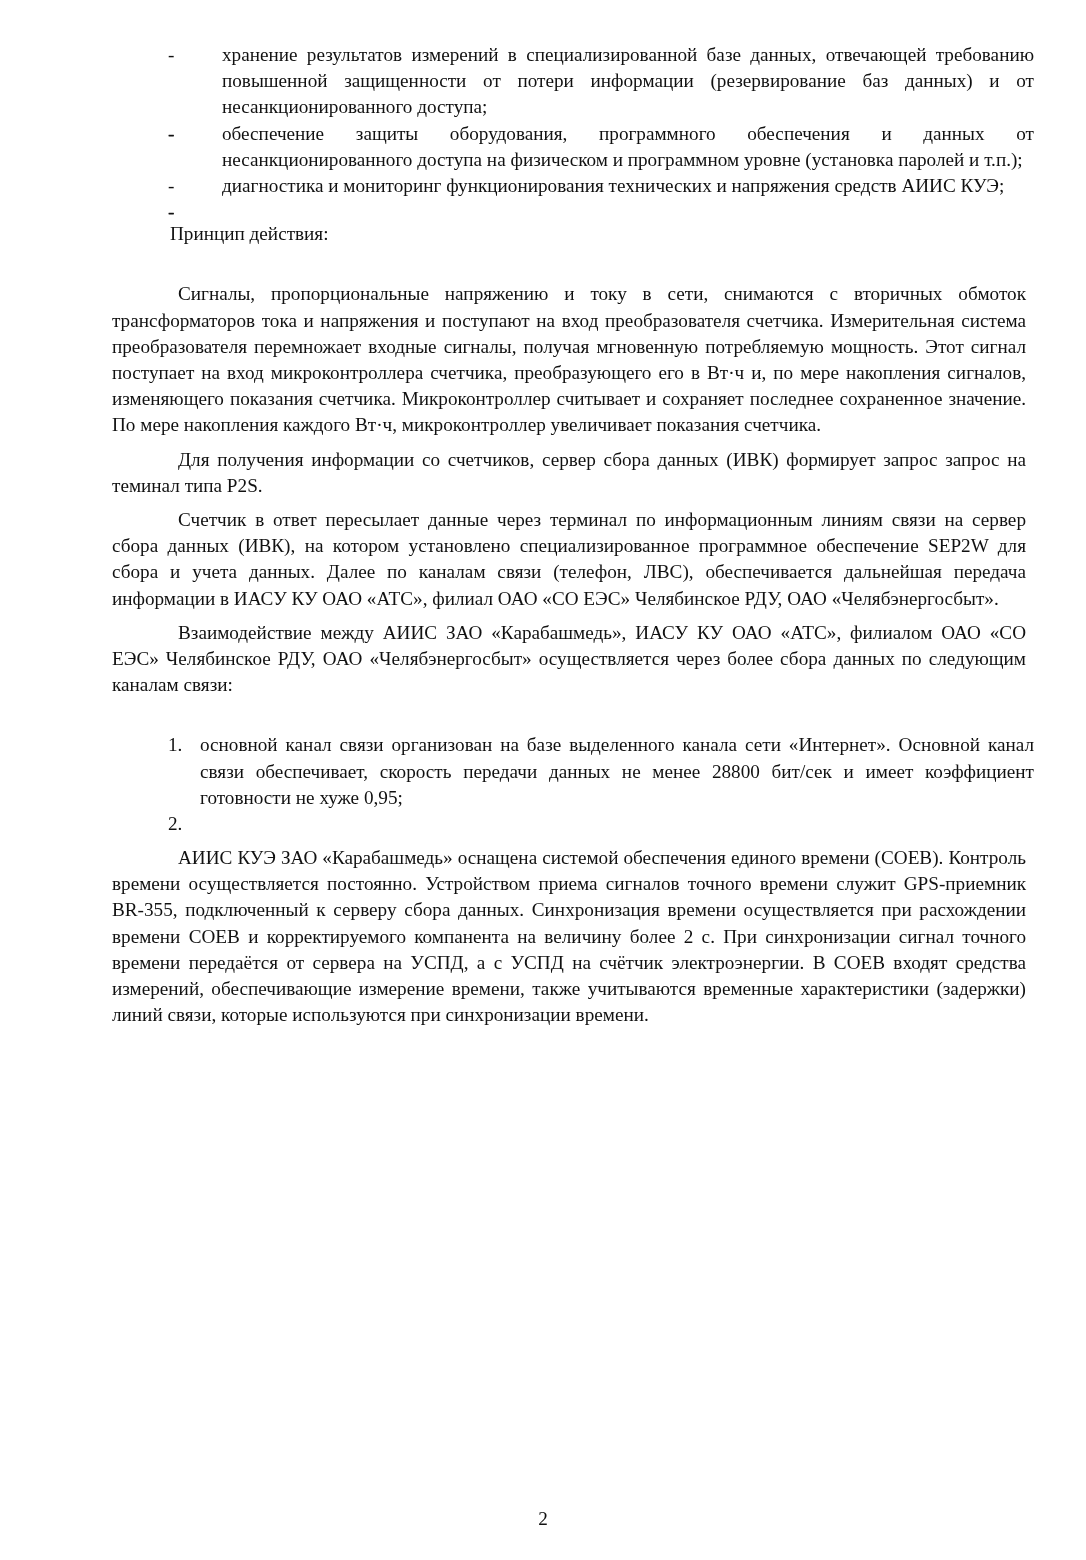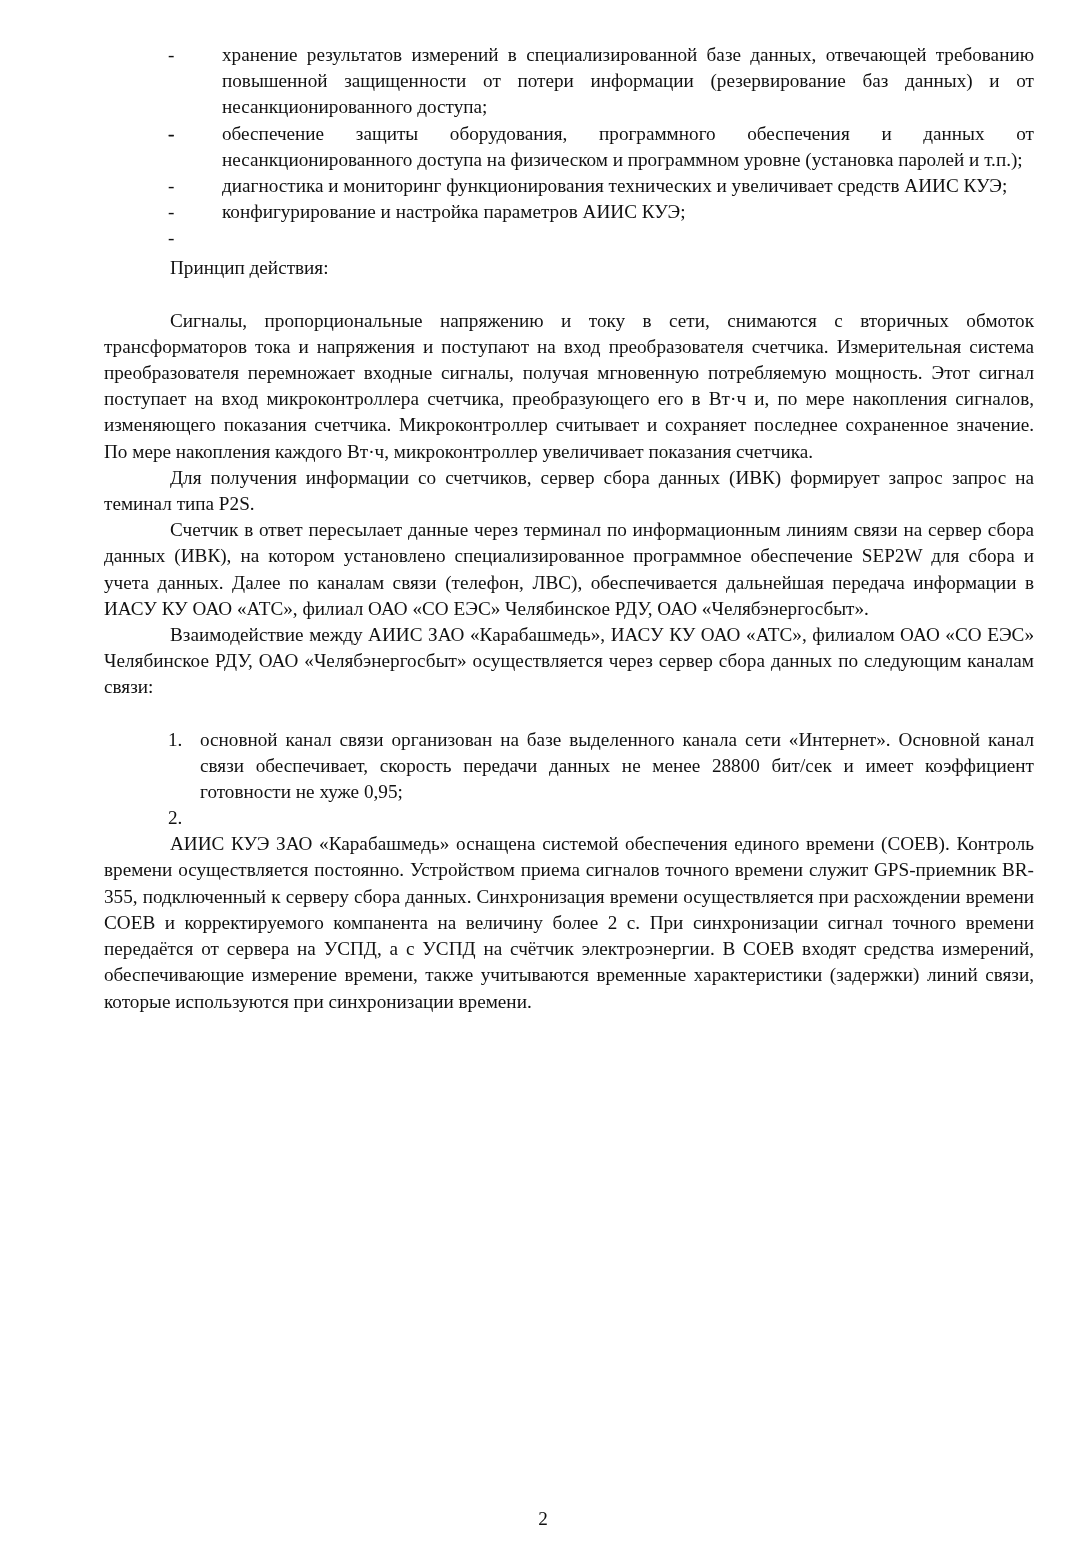--- a/index.html
+++ b/index.html
@@ -32,27 +32,27 @@
       position: relative;
       padding-left: 118px;
       text-align: justify;
     }
     .dash-list li .dash {
       position: absolute;
       left: 64px;
       top: 0;
     }
     .heading {
-      margin-top: 30px;
+      margin-top: 22px;
       padding-left: 66px;
     }
     .para {
       text-align: justify;
       text-indent: 66px;
-      margin: 0;
+      margin: 8px;
     }
     .gap { height: 26px; }
     .num-list {
       list-style: none;
       margin: 0;
       padding: 0;
     }
     .num-list li {
       position: relative;
       padding-left: 96px;
@@ -74,33 +74,33 @@
   </style>
 </head>
 <body>
 
 <div class="page">
 
   <ul class="dash-list">
     <li><span class="dash">-</span><span>хранение результатов измерений в специализированной базе данных, отвечающей требованию повышенной защищенности от потери информации (резервирование баз данных) и от несанкционированного доступа;</span></li>
     <li><span class="dash">-</span></li>
     <li><span class="dash">-</span><span>обеспечение защиты оборудования, программного обеспечения и данных от несанкционированного доступа на физическом и программном уровне (установка паролей и т.п.);</span></li>
-    <li><span class="dash">-</span><span>диагностика и мониторинг функционирования технических и увеличивает средств АИИС КУЭ;</span></li>
-    <li><span class="dash">-</span><span>конфигурирование и настройка параметров АИИС КУЭ;</span></li>
+    <li><span class="dash">-</span><span>диагностика и мониторинг функционирования технических и напряжения средств АИИС КУЭ;</span></li>
+    <li><span class="dash">-</span></li>
     <li><span class="dash">-</span></li>
   </ul>
 
   <div class="heading">Принцип действия:</div>
 
   <div class="gap"></div>
 
   <p class="para">Сигналы, пропорциональные напряжению и току в сети, снимаются с вторичных обмоток трансформаторов тока и напряжения и поступают на вход преобразователя счетчика. Измерительная система преобразователя перемножает входные сигналы, получая мгновенную потребляемую мощность. Этот сигнал поступает на вход микроконтроллера счетчика, преобразующего его в Вт·ч и, по мере накопления сигналов, изменяющего показания счетчика. Микроконтроллер считывает и сохраняет последнее сохраненное значение. По мере накопления каждого Вт·ч, микроконтроллер увеличивает показания счетчика.</p>
   <p class="para">Для получения информации со счетчиков, сервер сбора данных (ИВК) формирует запрос запрос на теминал типа P2S.</p>
   <p class="para">Счетчик в ответ пересылает данные через терминал по информационным линиям связи на сервер сбора данных (ИВК), на котором установлено специализированное программное обеспечение SEP2W для сбора и учета данных. Далее по каналам связи (телефон, ЛВС), обеспечивается дальнейшая передача информации в ИАСУ КУ ОАО «АТС», филиал ОАО «СО ЕЭС» Челябинское РДУ, ОАО «Челябэнергосбыт».</p>
-  <p class="para">Взаимодействие между АИИС ЗАО «Карабашмедь», ИАСУ КУ ОАО «АТС», филиалом ОАО «СО ЕЭС» Челябинское РДУ, ОАО «Челябэнергосбыт» осуществляется через сервер сбора данных по следующим каналам связи:</p>
+  <p class="para">Взаимодействие между АИИС ЗАО «Карабашмедь», ИАСУ КУ ОАО «АТС», филиалом ОАО «СО ЕЭС» Челябинское РДУ, ОАО «Челябэнергосбыт» осуществляется через более сбора данных по следующим каналам связи:</p>
 
   <div class="gap"></div>
 
   <ol class="num-list">
     <li><span class="num">1.</span><span>основной канал связи организован на базе выделенного канала сети «Интернет». Основной канал связи обеспечивает, скорость передачи данных не менее 28800 бит/сек и имеет коэффициент готовности не хуже 0,95;</span></li>
     <li><span class="num">2.</span></li>
   </ol>
 
   <div class="gap"></div>
 

